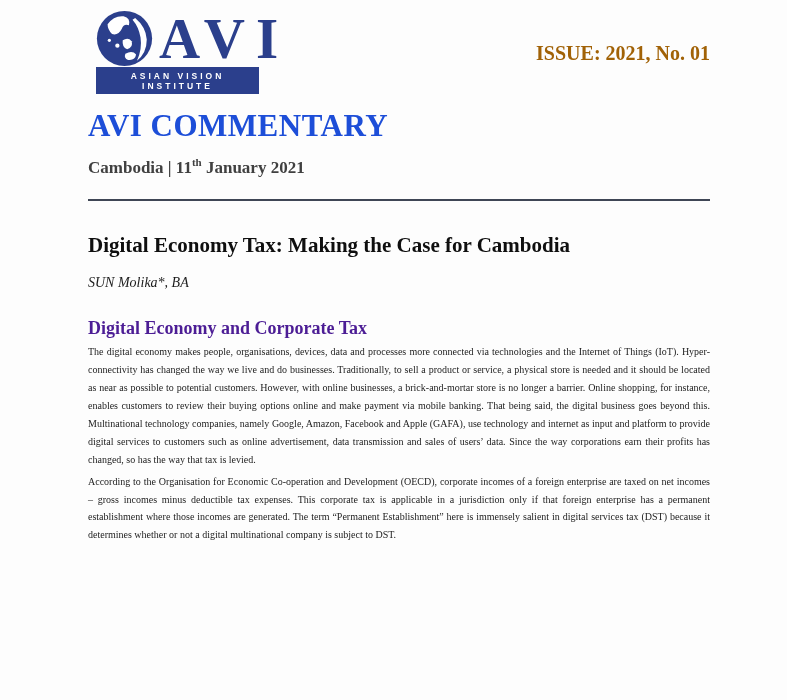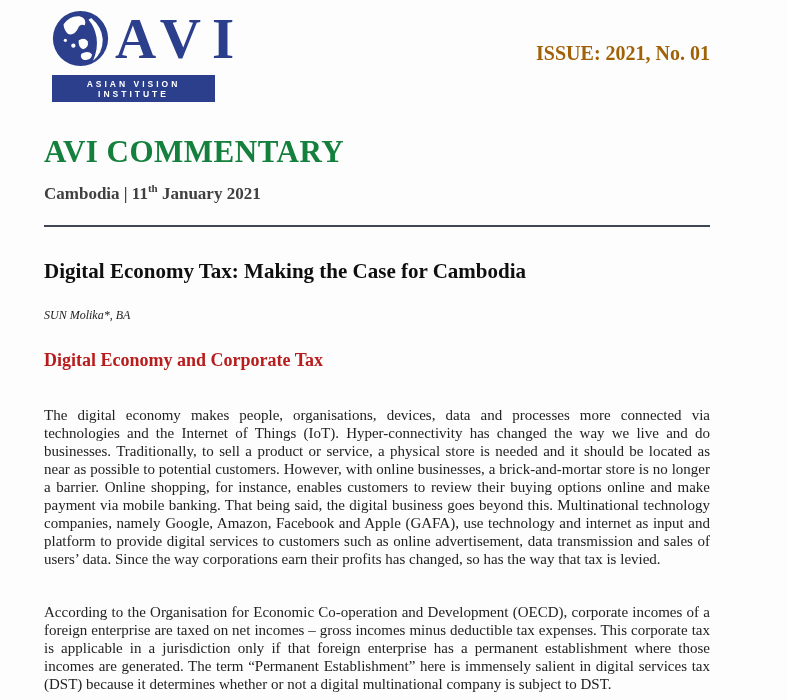--- a/index.html
+++ b/index.html
@@ -5,64 +5,64 @@
   * { margin: 0; padding: 0; box-sizing: border-box; }
   html, body {
     width: 787px; height: 700px;
     background: #fdfdfd;
     font-family: "Liberation Serif", serif;
     color: #1c1c1c;
     overflow: hidden;
   }
   .page {
     width: 787px; height: 700px;
-    padding: 10px 77px 0 44px;
+    padding: 10px 77px 0 88px;
   }
   
   .header-row {
     display: flex;
     justify-content: space-between;
     align-items: flex-start;
   }
   .logo { margin-left: 8px; display: inline-block; }
   .logo-row { display: flex; align-items: center; }
   .globe-svg { width: 57px; height: 57px; display: block; }
   .logo-acronym {
     font-size: 57px;
     font-weight: bold;
     color: #2b3f8c;
     letter-spacing: 11px;
     line-height: 57px;
     margin-left: 6px;
   }
   .logo-bar {
-    margin-top: 8px;
+    margin-top: 0;
     background: #2b3f8c;
     color: #ffffff;
     font-family: "Liberation Sans", sans-serif;
     font-size: 8.5px;
     font-weight: bold;
     letter-spacing: 3px;
     text-align: center;
     padding: 4px 2px 3px 2px;
     width: 163px;
   }
   .issue-label {
     margin-top: 32px;
     font-size: 20px;
     font-weight: bold;
     color: #a16207;
     white-space: nowrap;
   }
   
   .commentary-title {
-    margin-top: 34px;
+    margin-top: 16px;
     font-size: 31px;
     font-weight: bold;
-    color: #15803d;
+    color: #1d4ed8;
     letter-spacing: 0.5px;
     line-height: 1.05;
   }
   .dateline {
     margin-top: 13px;
     font-size: 17px;
     font-weight: bold;
     color: #404040;
   }
   .dateline sup { font-size: 11px; }
@@ -74,34 +74,34 @@
   }
   
   .article-title {
     margin-top: 33px;
     font-size: 21px;
     font-weight: bold;
     color: #0f0f0f;
     line-height: 1.1;
   }
   .author {
-    margin-top: 25px;
-    font-size: 12px;
+    margin-top: 18px;
+    font-size: 14px;
     font-style: italic;
     color: #1c1c1c;
   }
   .section-heading {
     margin-top: 27px;
     font-size: 18px;
     font-weight: bold;
-    color: #b91c1c;
+    color: #4c1d95;
   }
   .body-para {
-    margin-top: 36px;
-    font-size: 15px;
+    margin-top: 4px;
+    font-size: 10px;
     line-height: 17.9px;
     text-align: justify;
     color: #222222;
   }
 </style>
 </head>
 <body>
 
 <div class="page">
 

